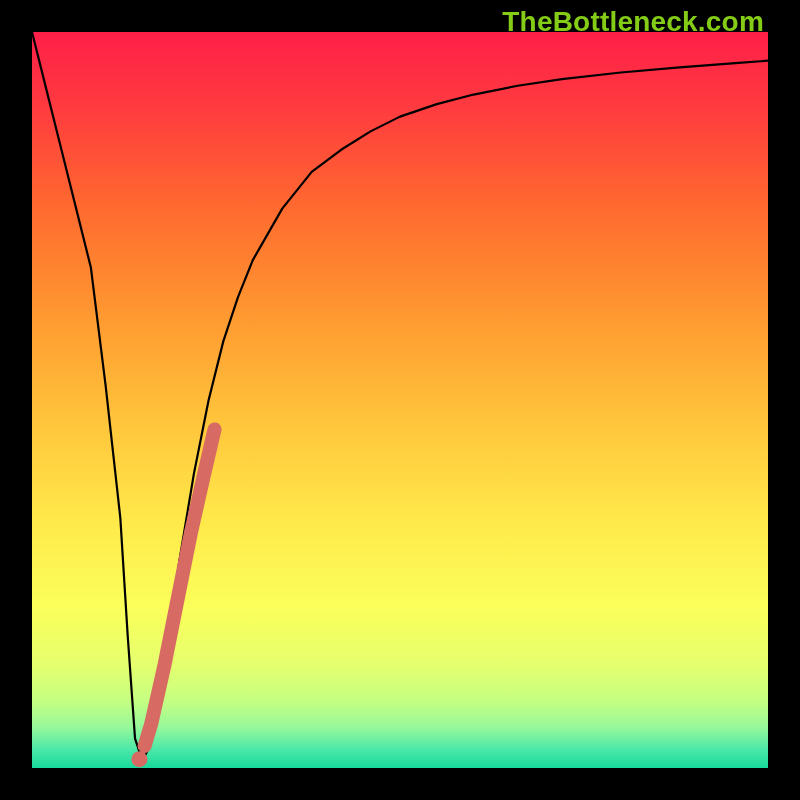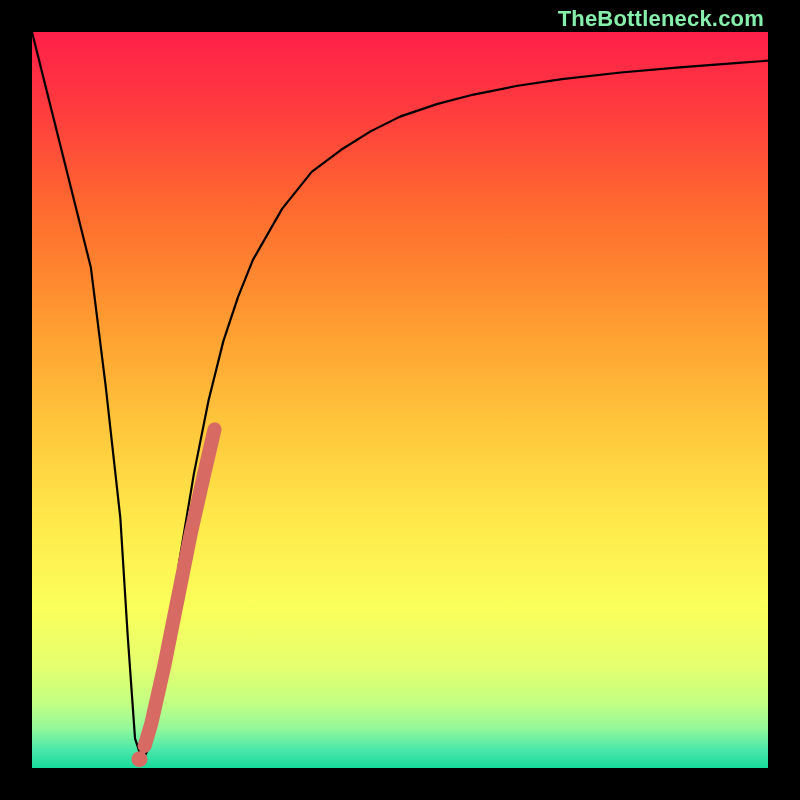--- a/index.html
+++ b/index.html
@@ -26,23 +26,23 @@
     overflow: hidden;
   }
   .gradient {
     position: absolute;
     inset: 0;
   }
   .watermark {
     position: absolute;
     top: 6px;
     right: 36px;
-    font-size: 22px;
+    font-size: 28px;
     font-weight: 600;
-    color: #86efac;
+    color: #84cc16;
     letter-spacing: 0.2px;
     user-select: none;
   }
   svg.curves {
     position: absolute;
     inset: 0;
   }
 </style>
 </head>
 <body>

